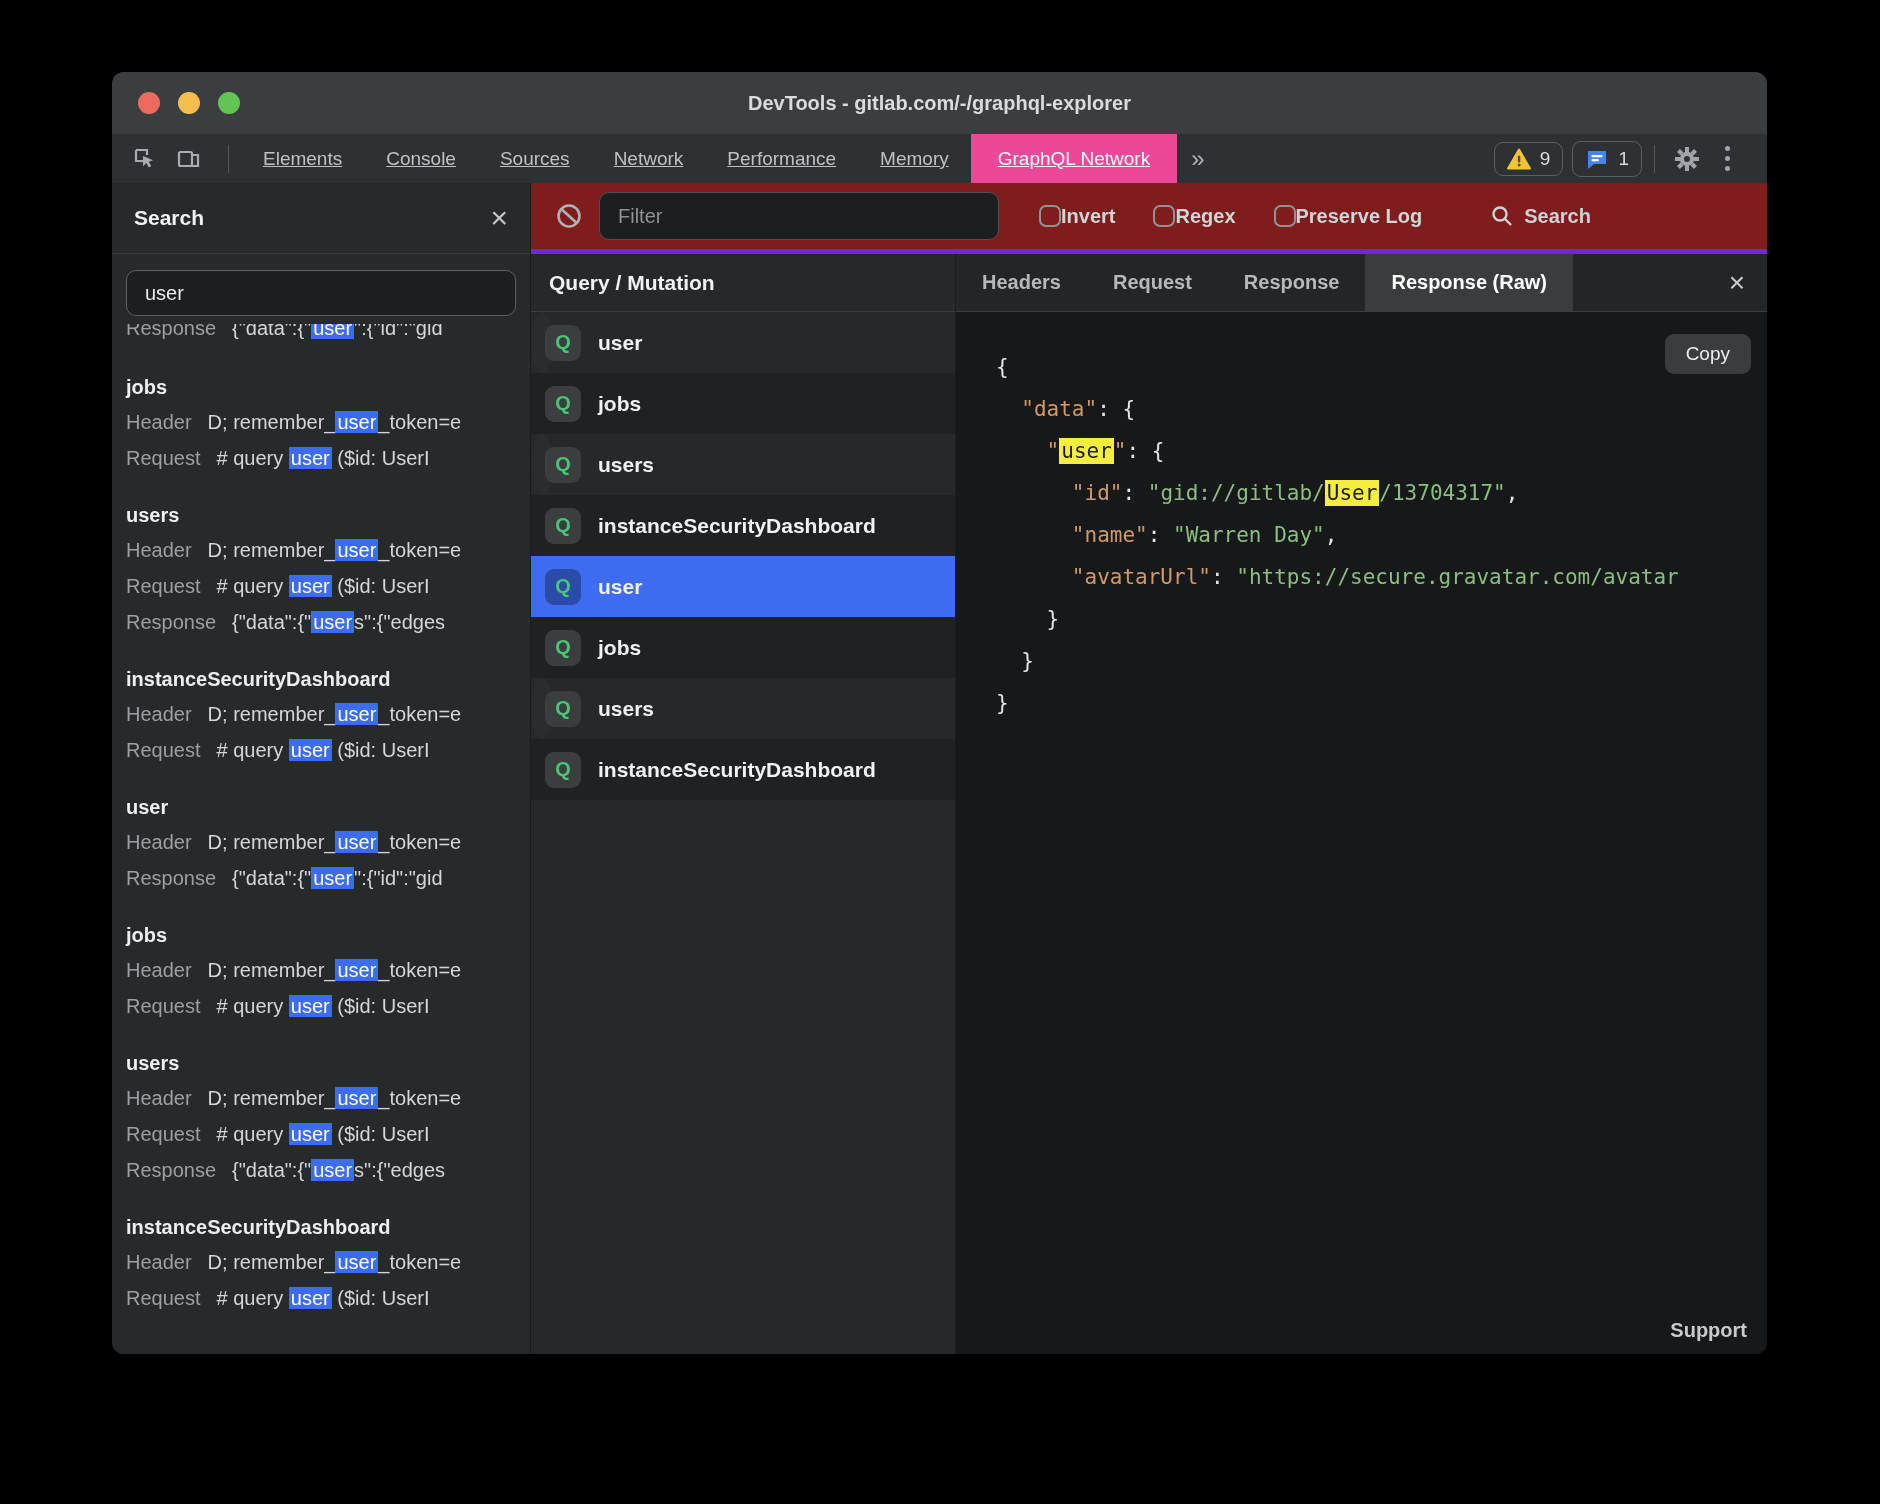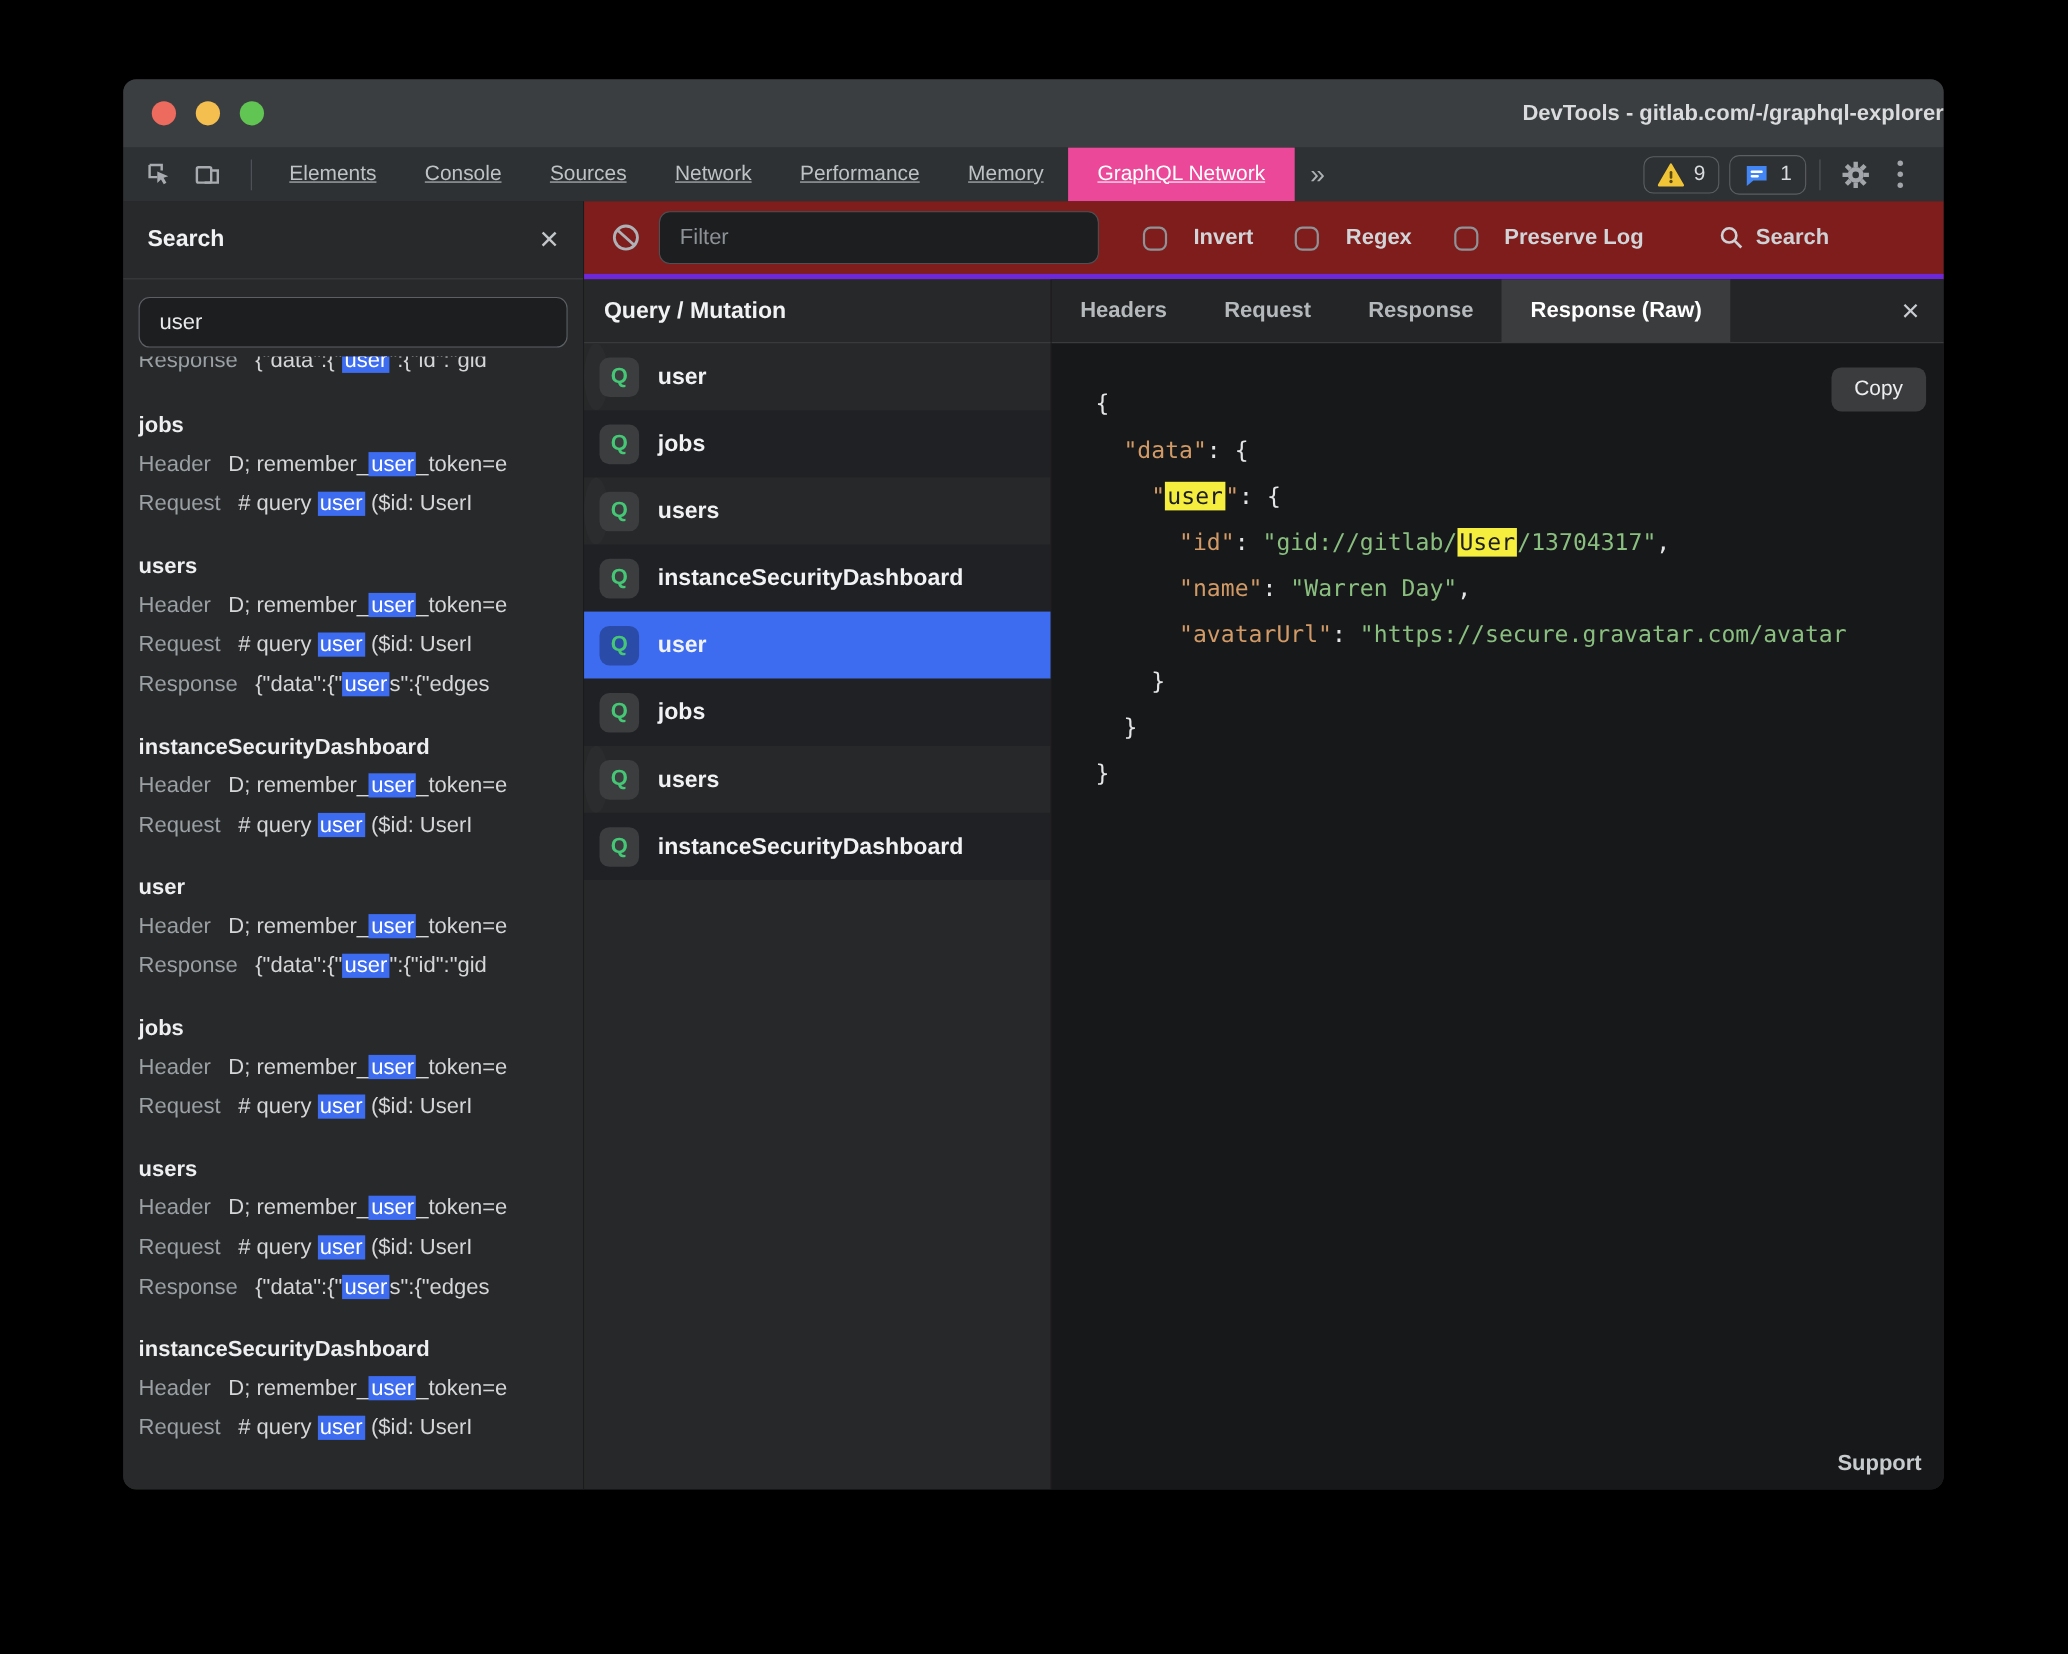--- a/index.html
+++ b/index.html
@@ -2,21 +2,21 @@
 <html style="--accent-blue: #3d6cf0; --match-yellow: #f6ee3e; --json-key-orange: #d19a66; --json-string-green: #8abf80; --q-green: #46c776; --warning-yellow: #f0c437; --chat-blue: #4285f4; --traffic-red: #ed6a5e; --traffic-yellow: #f4bf4f; --traffic-green: #61c554;"><head>
 <meta charset="utf-8">
 <style>
   * { margin:0; padding:0; box-sizing:border-box; }
   html,body { width:1880px; height:1504px; background:#000; font-family:"Liberation Sans", sans-serif; overflow:hidden; }
 
   .window { position:absolute; left:112px; top:72px; width:1655px; height:1282px;
             background:#26282a; border-radius:12px; overflow:hidden; }
 
   
-  .titlebar { position:relative; height:62px; background:#3b3e41; display:flex; align-items:center; justify-content:flex-end; }
+  .titlebar { position:relative; height:62px; background:#3b3e41; display:flex; align-items:center; justify-content:center; }
   .lights { position:absolute; left:26px; top:0; height:100%; display:flex; align-items:center; gap:18px; }
   .light { width:22px; height:22px; border-radius:50%; display:inline-block; }
   .light.red { background:var(--traffic-red); }
   .light.yellow { background:var(--traffic-yellow); }
   .light.green { background:var(--traffic-green); }
   .title { color:#d9dbdd; font-size:20px; font-weight:700; }
 
   
   .tabbar { height:49px; background:#2e3133; display:flex; align-items:center; padding-left:16px; }
   .tbicon { width:34px; height:34px; display:flex; align-items:center; justify-content:center; margin-right:10px; }
@@ -52,21 +52,21 @@
   .bluehl { background:var(--accent-blue); color:#fff; padding:0 2px; }
 
   
   .right-section { flex:1; display:flex; flex-direction:column; min-width:0; }
   .filterbar { height:71px; flex:none; border-bottom:5px solid #6d28d9; background:#7f1d1d;
                display:flex; align-items:center; padding:0 24px; }
   .filter-input { width:400px; height:48px; background:#1c1e20; border:1px solid #4d5154; border-radius:10px;
                   color:#c9ccd0; font-size:20px; padding:0 18px; margin:0 40px 0 16px; outline:none;
                   font-family:"Liberation Sans", sans-serif; }
   .filter-input::placeholder { color:#8d9296; }
-  .cbwrap { display:flex; align-items:flex-end; gap:24px; margin-right:38px; }
+  .cbwrap { display:flex; align-items:flex-start; gap:0; margin-right:38px; }
   .cbbox { width:22px; height:22px; border:2px solid #8f9397; border-radius:7px; background:transparent; flex:none; }
   .cbtext { color:#d2d5d8; font-size:20px; font-weight:600; white-space:nowrap; }
   .searchgrp { display:flex; align-items:center; gap:10px; margin-left:30px; color:#ced2d5; font-size:20px; font-weight:600; }
 
   .lower { flex:1; display:flex; min-height:0; }
 
   
   .query-pane { width:425px; flex:none; background:#272829; border-right:1px solid #1a1b1c; display:flex; flex-direction:column; }
   .qheader { height:58px; flex:none; display:flex; align-items:center; padding-left:18px;
              color:#f0f2f4; font-size:21px; font-weight:700; border-bottom:1px solid #3a3d40; }

